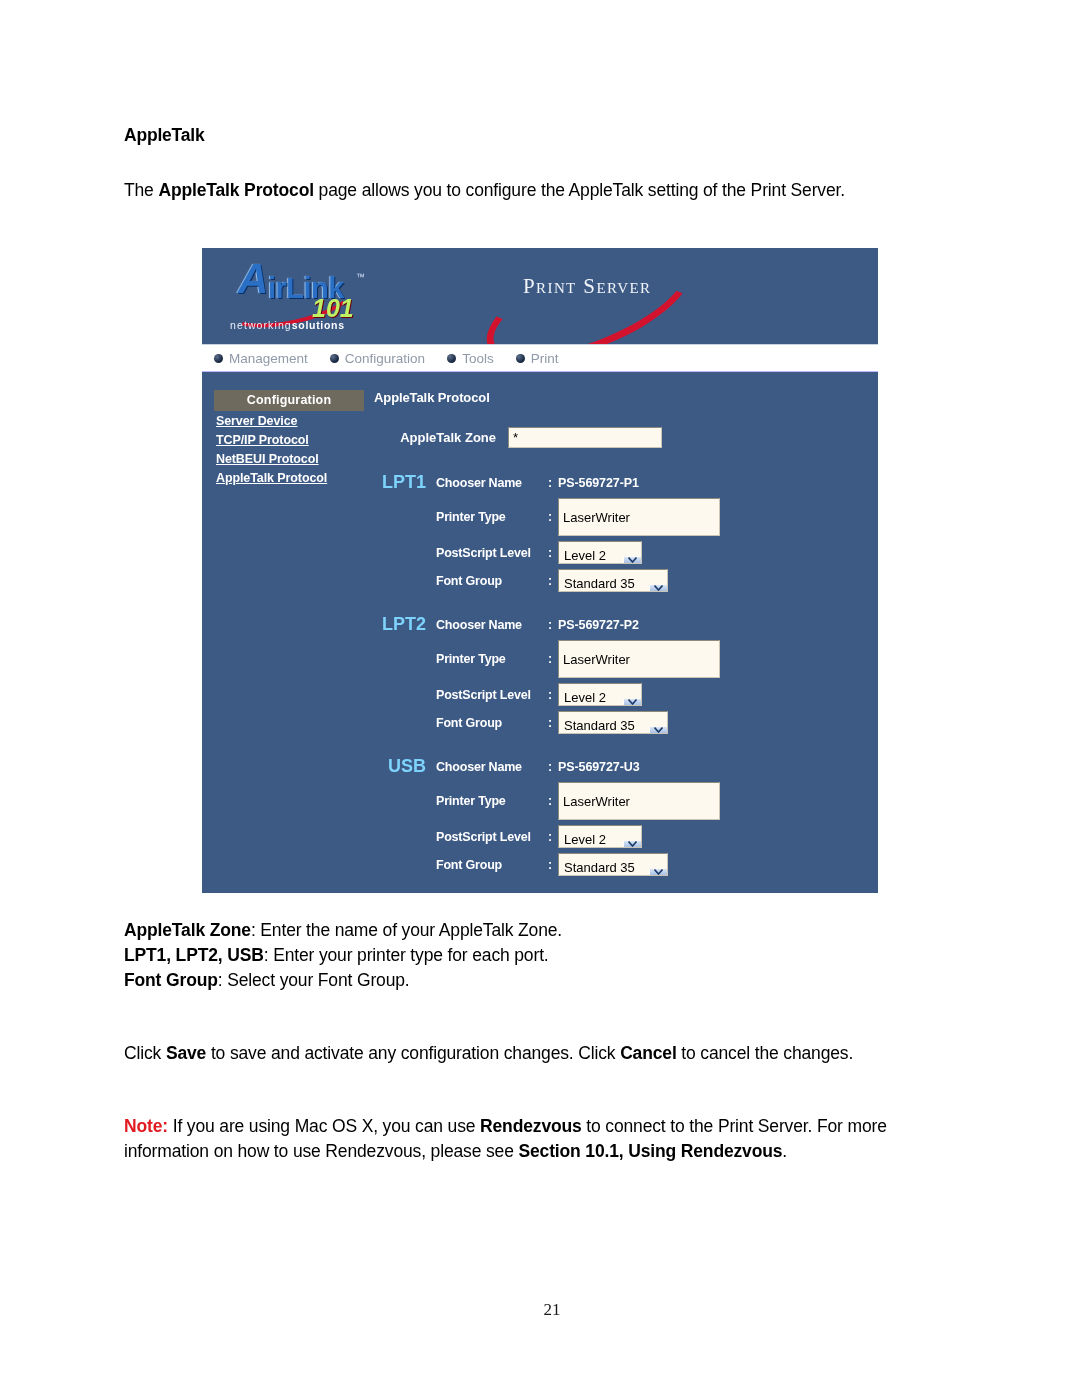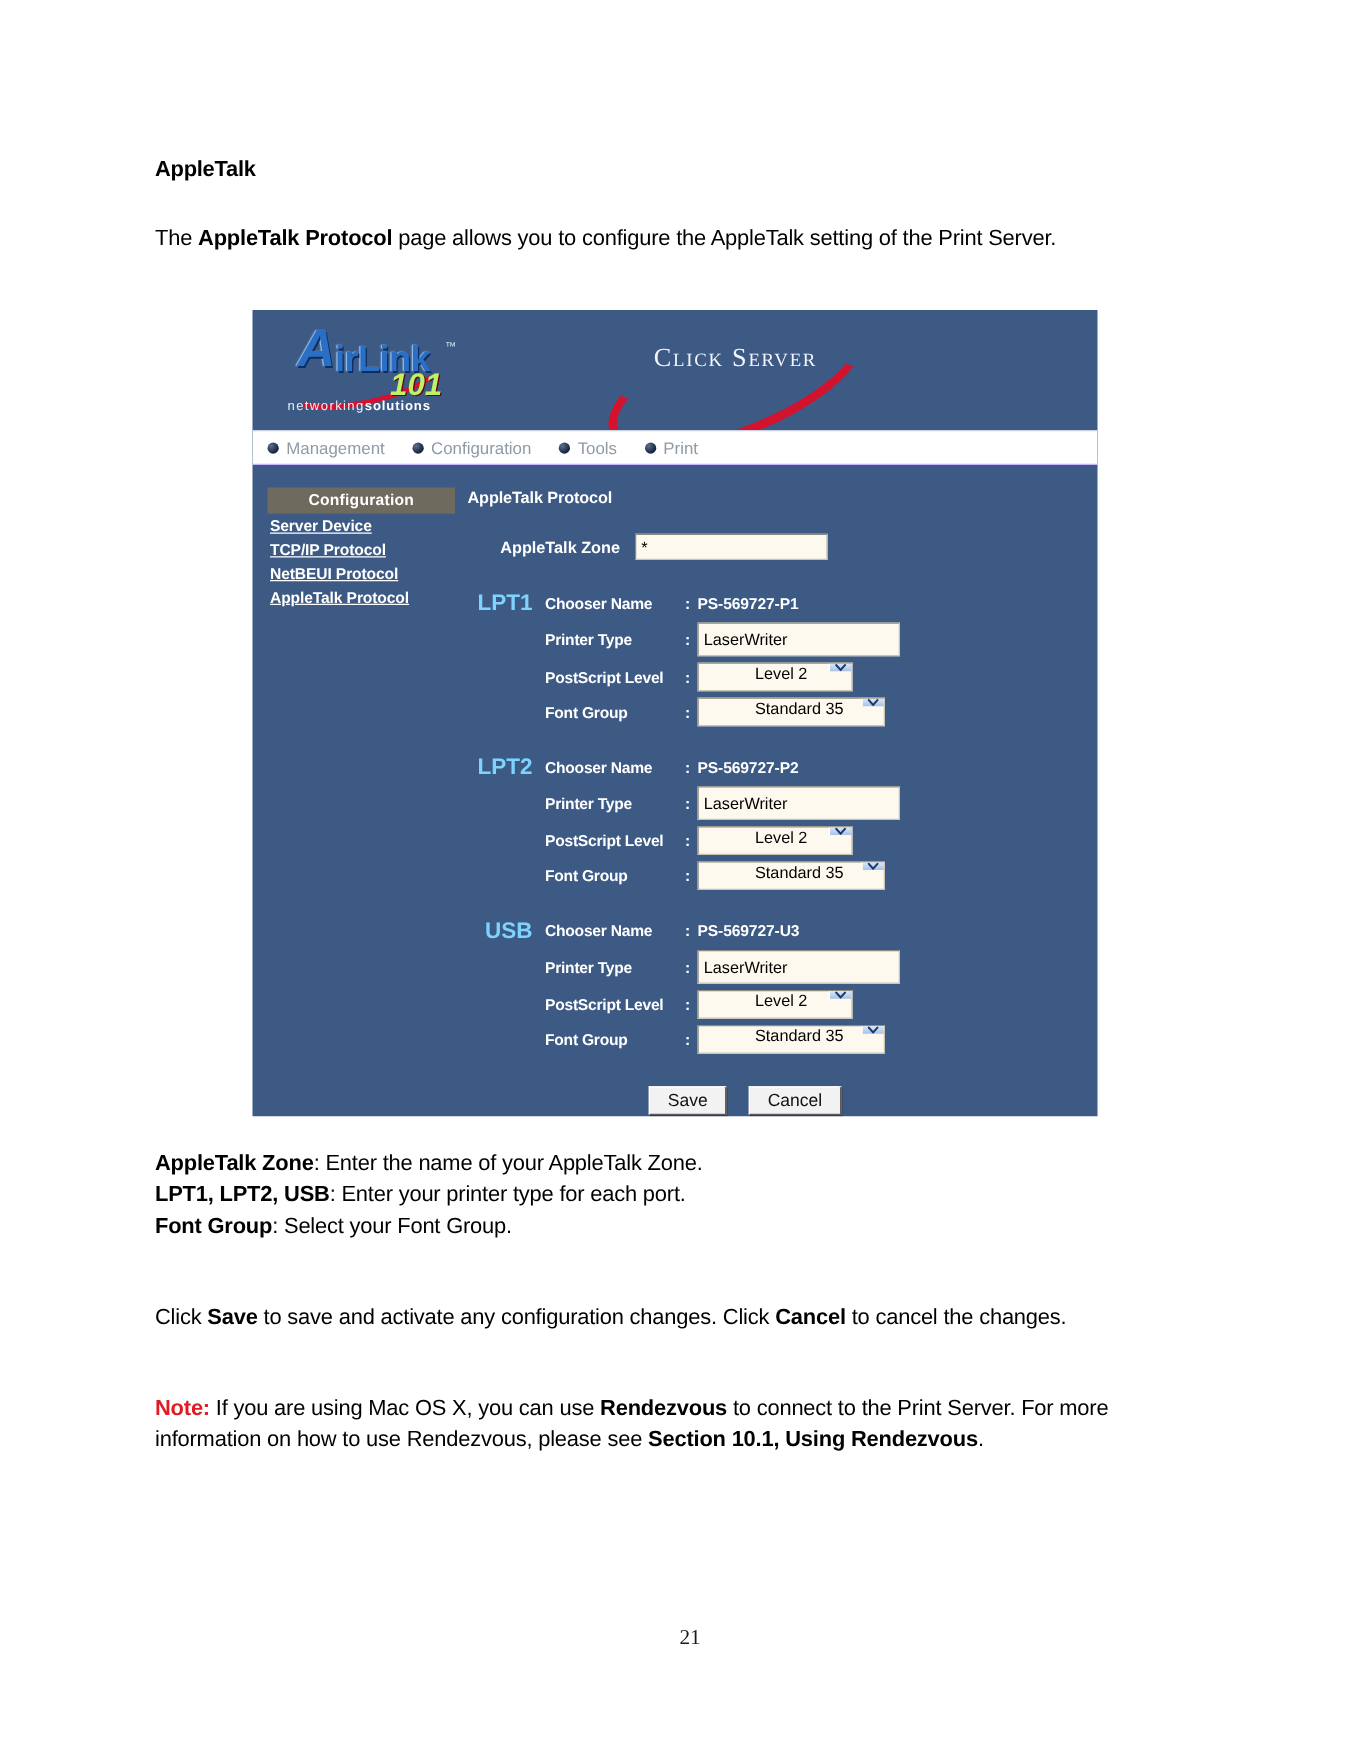--- a/index.html
+++ b/index.html
@@ -298,32 +298,31 @@
     font-size: 12.5px;
     font-weight: bold;
     color: #ffffff;
   }
   .static-val {
     font-size: 12.5px;
     font-weight: bold;
     color: #ffffff;
     letter-spacing: -0.1px;
   }
-  .printer-input { width: 162px; height: 27px; }
+  .printer-input { width: 162px; height: 38px; }
 
   .sel {
     display: inline-flex;
-    align-items: flex-start;
+    align-items: flex-end;
     background: #fdf9ee;
     border: 1px solid #c9c4b4;
     border-top-color: #8e8a7c;
     border-left-color: #8e8a7c;
     height: 21px;
     cursor: pointer;
-    padding-left: 40px;
   }
   .sel-text {
     display: flex;
     align-items: center;
     font-size: 13px;
     color: #000000;
     padding: 0 5px 0 5px;
     white-space: nowrap;
   }
   .sel-arrow {
@@ -402,21 +401,21 @@
       <div class="logo-swoosh"></div>
       <div class="logo-a">A</div>
       <div class="logo-rest">irLink</div>
       <div class="logo-tm">™</div>
       <div class="logo-101">101</div>
       <div class="logo-tag"><span>networking</span><b>solutions</b></div>
     </div>
 
     <div class="brandmark">
       <div class="brandmark-swoosh"></div>
-      <div class="brandmark-text">Click Server</div>
+      <div class="brandmark-text">Print Server</div>
     </div>
   </div>
 
   <div class="menubar">
     <div class="menu-item">
       <span class="globe-icon"></span>
       <span>Management</span>
     </div>
     <div class="menu-item">
       <span class="globe-icon"></span>

